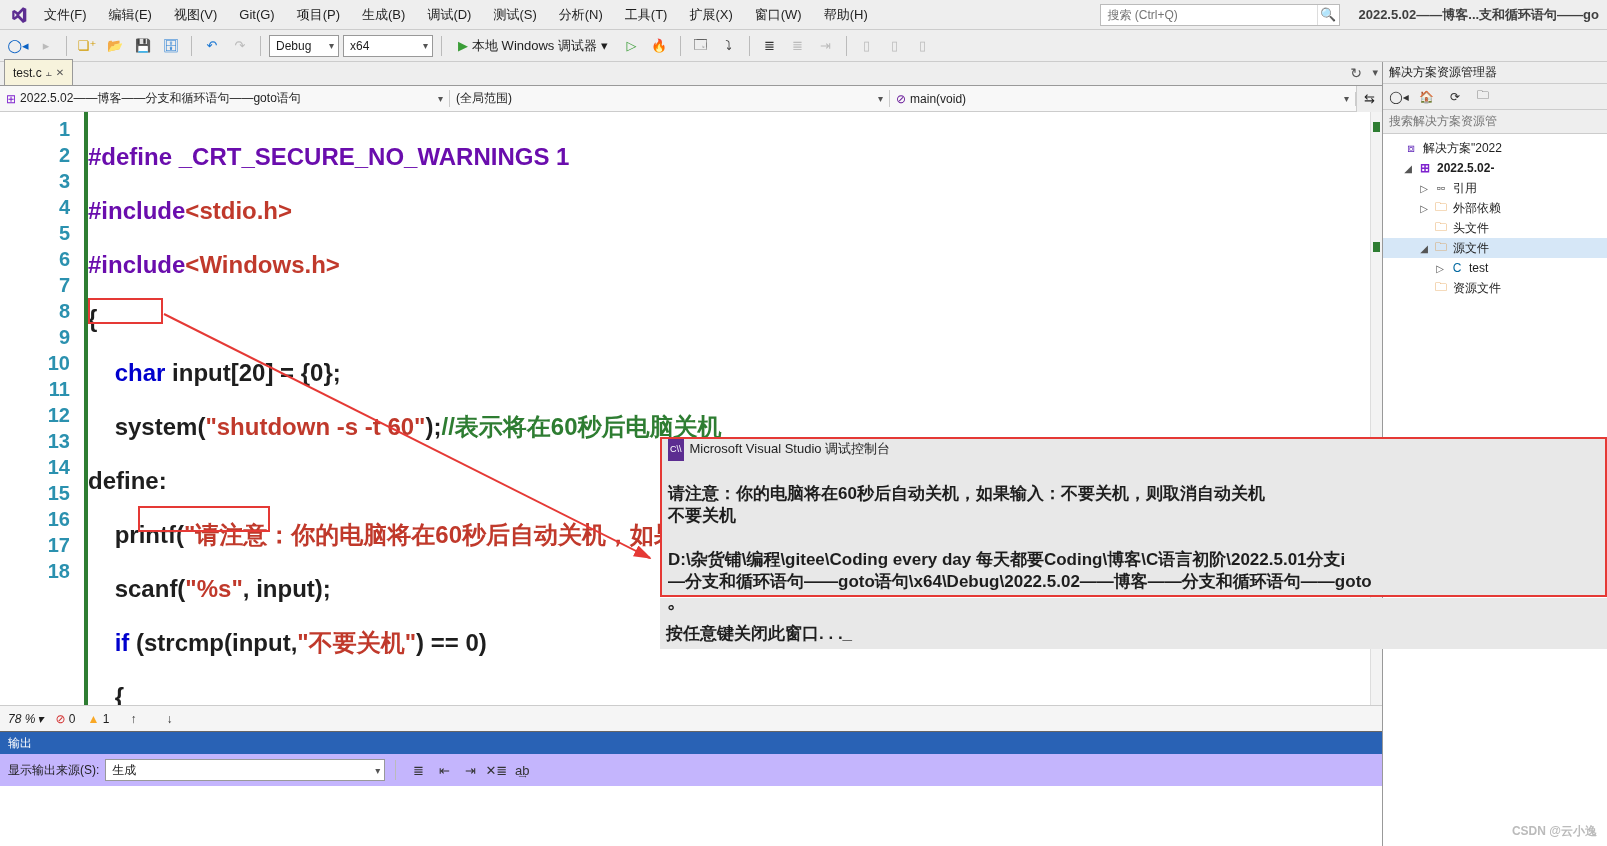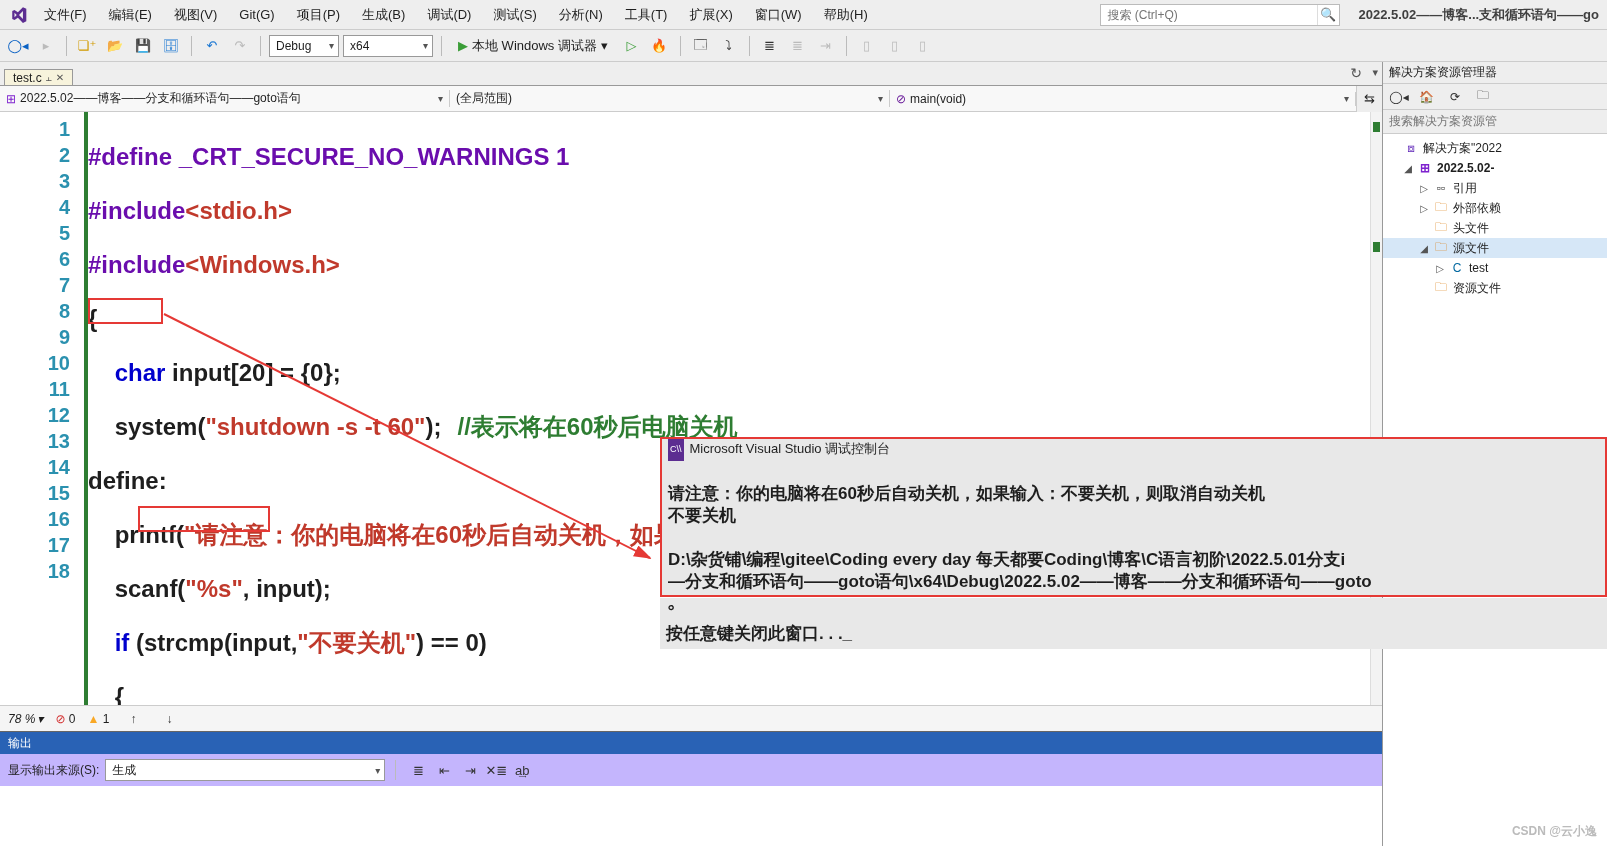--- a/index.html
+++ b/index.html
@@ -15,39 +15,39 @@
 .toolbar{height:32px;display:flex;align-items:center;gap:4px;padding:0 6px;background:#eee;border-bottom:1px solid #ccc;}
 .tbtn{width:24px;height:24px;display:flex;align-items:center;justify-content:center;cursor:pointer;border-radius:2px;color:#333;}
 .sep{width:1px;height:20px;background:#bbb;margin:0 4px;}
 .combo{height:22px;border:1px solid #999;background:#fff;display:flex;align-items:center;padding:0 18px 0 6px;min-width:70px;position:relative;font-size:12px;}
 .combo::after{content:"▾";position:absolute;right:4px;color:#555;font-size:10px;}
 .runbtn{display:flex;align-items:center;gap:4px;cursor:pointer;padding:2px 8px;}
 .runbtn .tri{color:#3a9d37;}
 .body{display:flex;height:calc(100% - 62px);}
 .left{flex:1;display:flex;flex-direction:column;min-width:0;}
 .tabs{height:24px;display:flex;align-items:flex-end;background:#eee;border-bottom:1px solid #999;position:relative;}
-.tab{height:16px;background:#f7f3dc;border:1px solid #999;border-bottom:none;display:flex;align-items:center;padding:0 8px;font-size:12px;margin-left:4px;gap:4px;}
+.tab{height:26px;background:#f7f3dc;border:1px solid #999;border-bottom:none;display:flex;align-items:center;padding:0 8px;font-size:12px;margin-left:4px;gap:4px;}
 .tab .pin,.tab .x{font-size:10px;color:#555;cursor:pointer;}
 .tabs .caret{position:absolute;right:4px;top:4px;font-size:11px;color:#555;}
 .navbar{height:26px;display:flex;align-items:center;border-bottom:1px solid #ccc;background:#f8f8f8;}
 .navbar .navitem{flex:1;display:flex;align-items:center;padding:0 6px;border-right:1px solid #ccc;font-size:12px;gap:4px;position:relative;}
 .navbar .navitem::after{content:"▾";position:absolute;right:6px;color:#555;font-size:10px;}
 .navbar .purple{color:#6a1b9a;}
 .navbar .swap{width:26px;height:26px;display:flex;align-items:center;justify-content:center;border-left:1px solid #ccc;background:#eee;}
 .editor-wrap{flex:1;position:relative;overflow:hidden;}
 .editor{display:flex;height:100%;overflow:auto;background:#fff;}
 .gutter{width:80px;text-align:right;padding:4px 10px 4px 0;color:#2b91af;font-family:Consolas,monospace;font-size:20px;font-weight:bold;user-select:none;}
 .gutter div{height:26px;line-height:26px;}
 .bar{width:8px;background:#fff;border-right:4px solid #2e7d32;}
 .code{flex:1;font-family:Consolas,"Microsoft YaHei",monospace;font-size:24px;font-weight:bold;padding:4px 0;position:relative;white-space:pre;}
 .code .line{height:26px;line-height:26px;}
 .kw{color:#0000cd;}
 .macro{color:#6a0dad;}
 .str{color:#c0392b;}
-.cmt{color:#2e7d32;margin-left:16px;}
+.cmt{color:#2e7d32;}
 .esc{color:#2980b9;}
 .highlight-box{position:absolute;border:2px solid #e53935;pointer-events:none;}
 .arrow-svg{position:absolute;pointer-events:none;}
 .statusbar{height:26px;border-top:1px solid #ccc;display:flex;align-items:center;gap:12px;padding:0 8px;font-size:12px;background:#f5f5f5;}
 .statusbar .zoom{display:flex;align-items:flex-end;gap:2px;font-style:italic;}
 .statusbar .erricon{color:#d32f2f;}
 .statusbar .warnicon{color:#f9a825;}
 .outputpanel{border-top:1px solid #666;background:#eef;}
 .outputpanel .hdr{background:#2962b5;color:#fff;height:22px;display:flex;align-items:center;padding:0 8px;font-size:12px;}
 .outputpanel .row{display:flex;align-items:center;gap:6px;padding:4px 8px;background:#c4b5fd;}

